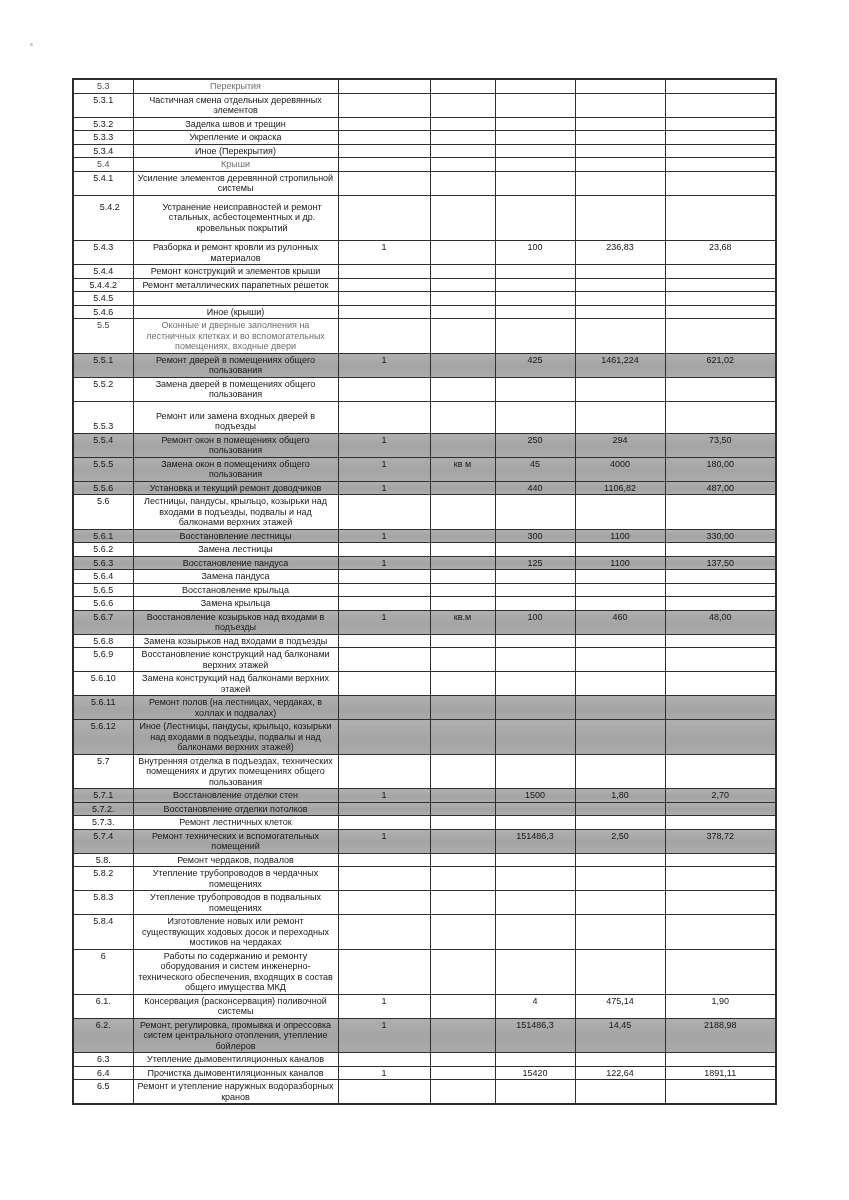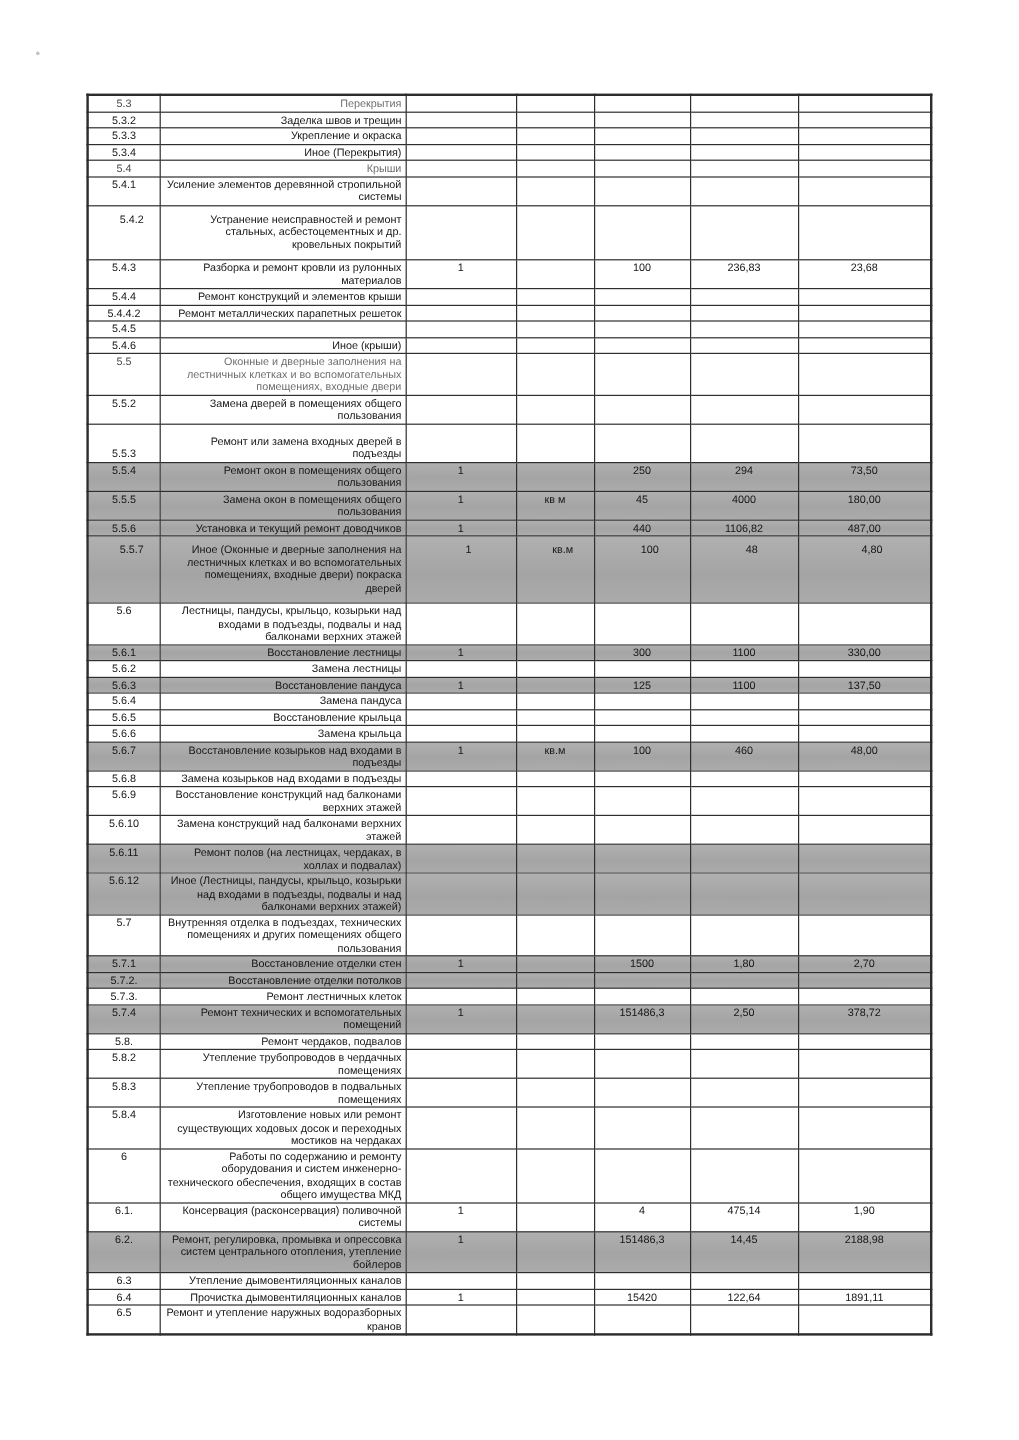--- a/index.html
+++ b/index.html
@@ -29,21 +29,21 @@
     border:2px solid #2c2c2c;
   }
   table.works td{
     border:1px solid #2f2f2f;
     padding:1px 3px;
     vertical-align:top;
     overflow:hidden;
     word-wrap:break-word;
   }
   td.c-num{text-align:center;}
-  td.c-desc{text-align:right;}
+  td.c-desc{text-align:center;}
   td.c-val{text-align:center;}
   tr.hl td{
     background:#a8a8a8;
     background-image:linear-gradient(180deg,#b0b0b0 0%,#a4a4a4 55%,#ababab 100%);
   }
   tr.muted td.c-desc{color:#6e6e6e;}
   tr.muted td.c-num{color:#4a4a4a;}
   tr.pad td{padding-top:6px;padding-bottom:7px;padding-left:16px;}
   tr.vb td{vertical-align:bottom;padding-top:9px;margin-top:12px;}
 </style>
@@ -66,20 +66,29 @@
         <tr class="muted">
           <td class="c-num">5.3</td>
           <td class="c-desc">Перекрытия</td>
           <td class="c-val"></td>
           <td class="c-val"></td>
           <td class="c-val"></td>
           <td class="c-val"></td>
           <td class="c-val"></td>
         </tr>
         <tr>
+          <td class="c-num">5.3.1</td>
+          <td class="c-desc">Частичная смена отдельных деревянных элементов</td>
+          <td class="c-val"></td>
+          <td class="c-val"></td>
+          <td class="c-val"></td>
+          <td class="c-val"></td>
+          <td class="c-val"></td>
+        </tr>
+        <tr>
           <td class="c-num">5.3.2</td>
           <td class="c-desc">Заделка швов и трещин</td>
           <td class="c-val"></td>
           <td class="c-val"></td>
           <td class="c-val"></td>
           <td class="c-val"></td>
           <td class="c-val"></td>
         </tr>
         <tr>
           <td class="c-num">5.3.3</td>
@@ -172,20 +181,29 @@
           <td class="c-val"></td>
         </tr>
         <tr class="muted">
           <td class="c-num">5.5</td>
           <td class="c-desc">Оконные и дверные заполнения на лестничных клетках и во вспомогательных помещениях, входные двери</td>
           <td class="c-val"></td>
           <td class="c-val"></td>
           <td class="c-val"></td>
           <td class="c-val"></td>
           <td class="c-val"></td>
+        </tr>
+        <tr class="hl">
+          <td class="c-num">5.5.1</td>
+          <td class="c-desc">Ремонт дверей в помещениях общего пользования</td>
+          <td class="c-val">1</td>
+          <td class="c-val"></td>
+          <td class="c-val">425</td>
+          <td class="c-val">1461,224</td>
+          <td class="c-val">621,02</td>
         </tr>
         <tr>
           <td class="c-num">5.5.2</td>
           <td class="c-desc">Замена дверей в помещениях общего пользования</td>
           <td class="c-val"></td>
           <td class="c-val"></td>
           <td class="c-val"></td>
           <td class="c-val"></td>
           <td class="c-val"></td>
         </tr>
@@ -217,29 +235,20 @@
           <td class="c-val">180,00</td>
         </tr>
         <tr class="hl">
           <td class="c-num">5.5.6</td>
           <td class="c-desc">Установка и текущий ремонт доводчиков</td>
           <td class="c-val">1</td>
           <td class="c-val"></td>
           <td class="c-val">440</td>
           <td class="c-val">1106,82</td>
           <td class="c-val">487,00</td>
-        </tr>
-        <tr class="hl pad">
-          <td class="c-num">5.5.7</td>
-          <td class="c-desc">Иное (Оконные и дверные заполнения на лестничных клетках и во вспомогательных помещениях, входные двери) покраска дверей</td>
-          <td class="c-val">1</td>
-          <td class="c-val">кв.м</td>
-          <td class="c-val">100</td>
-          <td class="c-val">48</td>
-          <td class="c-val">4,80</td>
         </tr>
         <tr>
           <td class="c-num">5.6</td>
           <td class="c-desc">Лестницы, пандусы, крыльцо, козырьки над входами в подъезды, подвалы и над балконами верхних этажей</td>
           <td class="c-val"></td>
           <td class="c-val"></td>
           <td class="c-val"></td>
           <td class="c-val"></td>
           <td class="c-val"></td>
         </tr>

